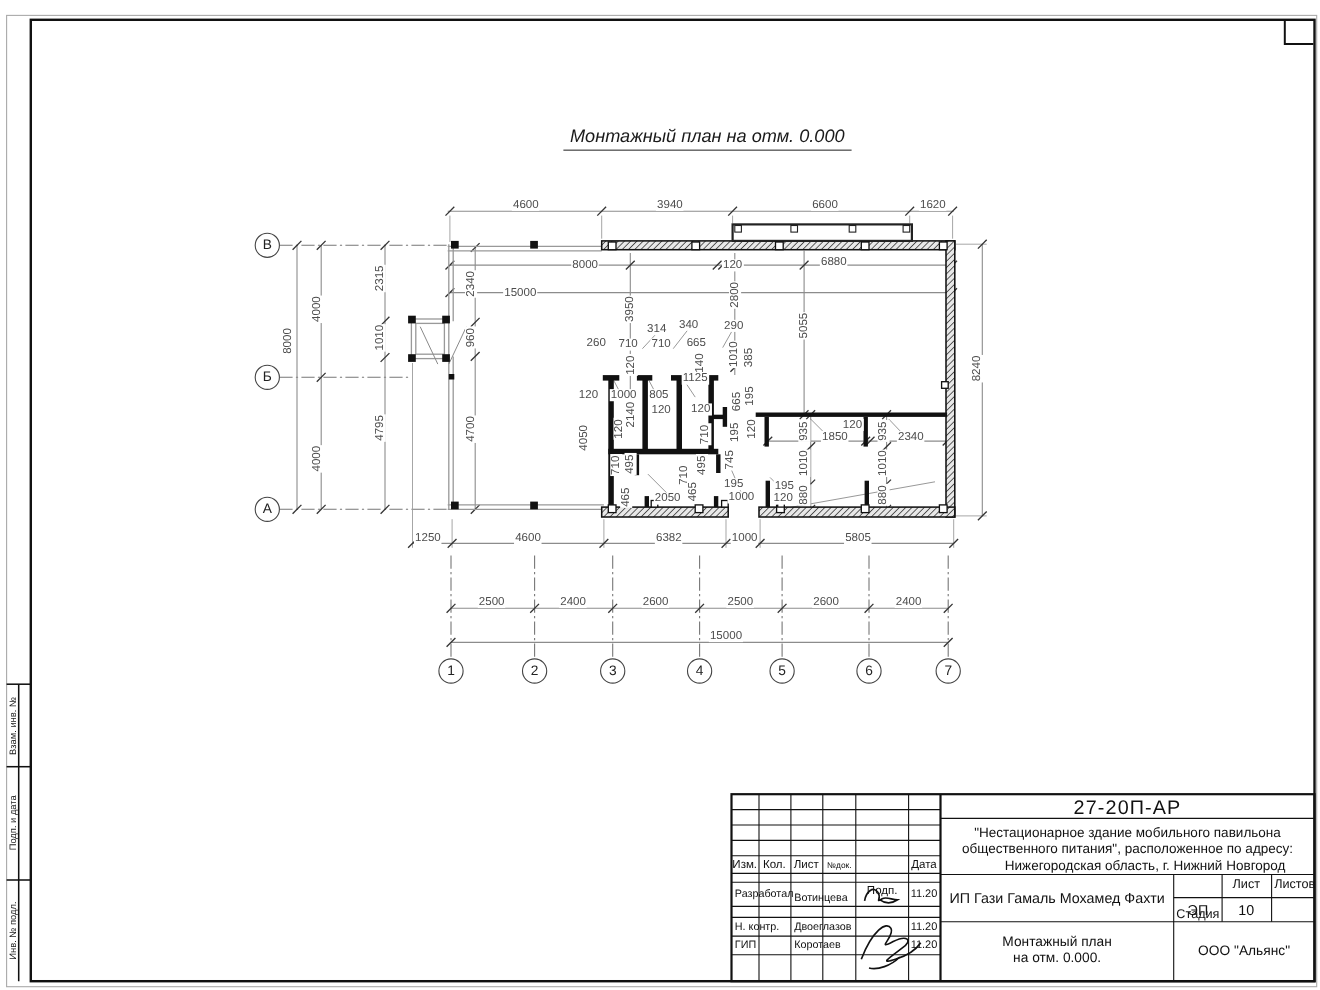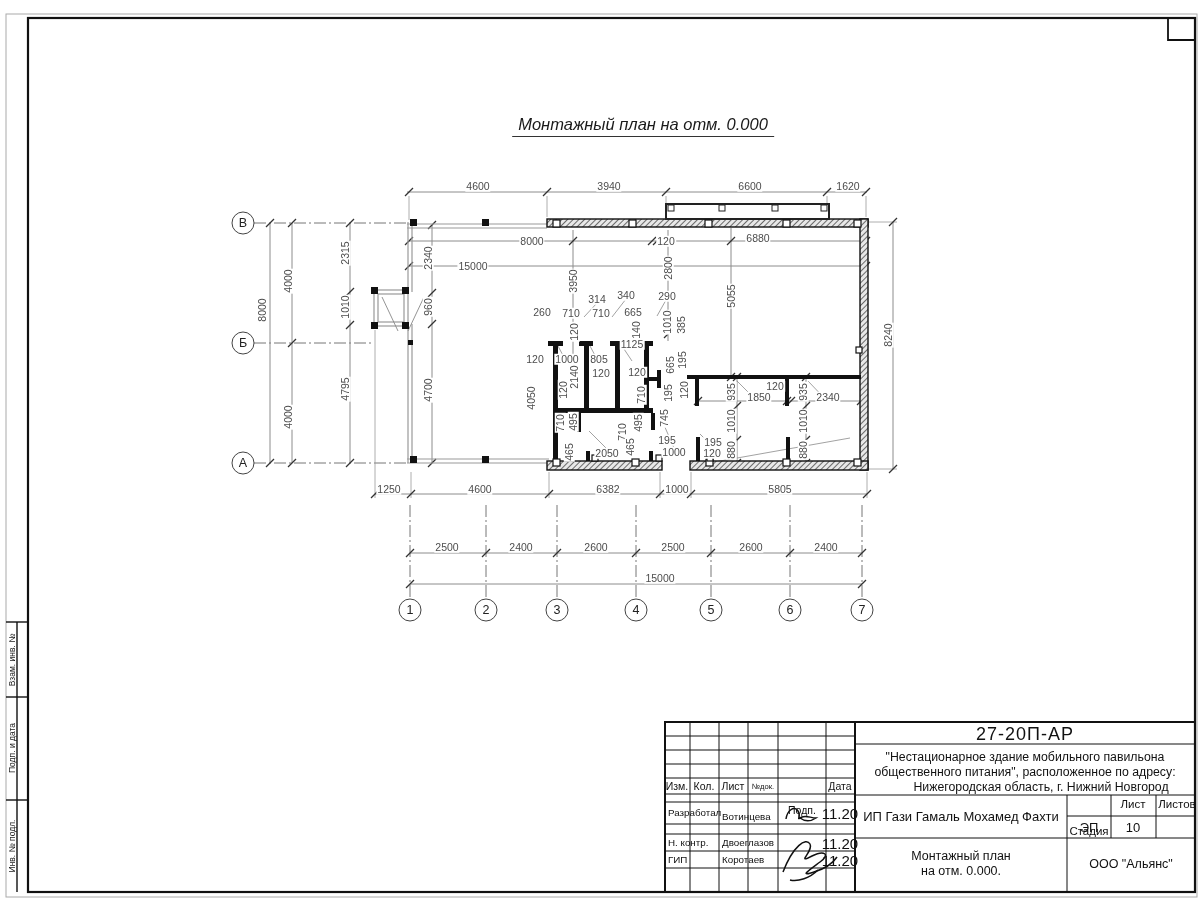--- a/index.html
+++ b/index.html
@@ -17,21 +17,21 @@
   #plan-title{position:absolute;left:643px;top:126px;transform:translate(-50%,-50%);
        font-style:italic;font-size:16.5px;color:#1a1a1a;border-bottom:1.2px solid #333;
        padding:0 6px 2px 6px;white-space:nowrap;}
   .st{position:absolute;color:#111;white-space:nowrap;line-height:1;}
   .ctr{transform:translate(-50%,-50%);}
   .docnum{font-size:18px;letter-spacing:1px;}
   .pname{font-size:12.3px;}
   .hcell{font-size:10.5px;}
   .hsmall{font-size:7.6px;}
   .rrole,.rname{font-size:9.8px;}
-  .rdate{font-size:15px;}
+  .rdate{font-size:10px;}
   .slabel{font-size:11.5px;}
   .sval{font-size:13px;}
   .dtitle{font-size:12.5px;}
   .comp{font-size:12.5px;}
   .client{font-size:13px;}
 </style>
 </head>
 <body>
 
 <div id="sheet"></div>

